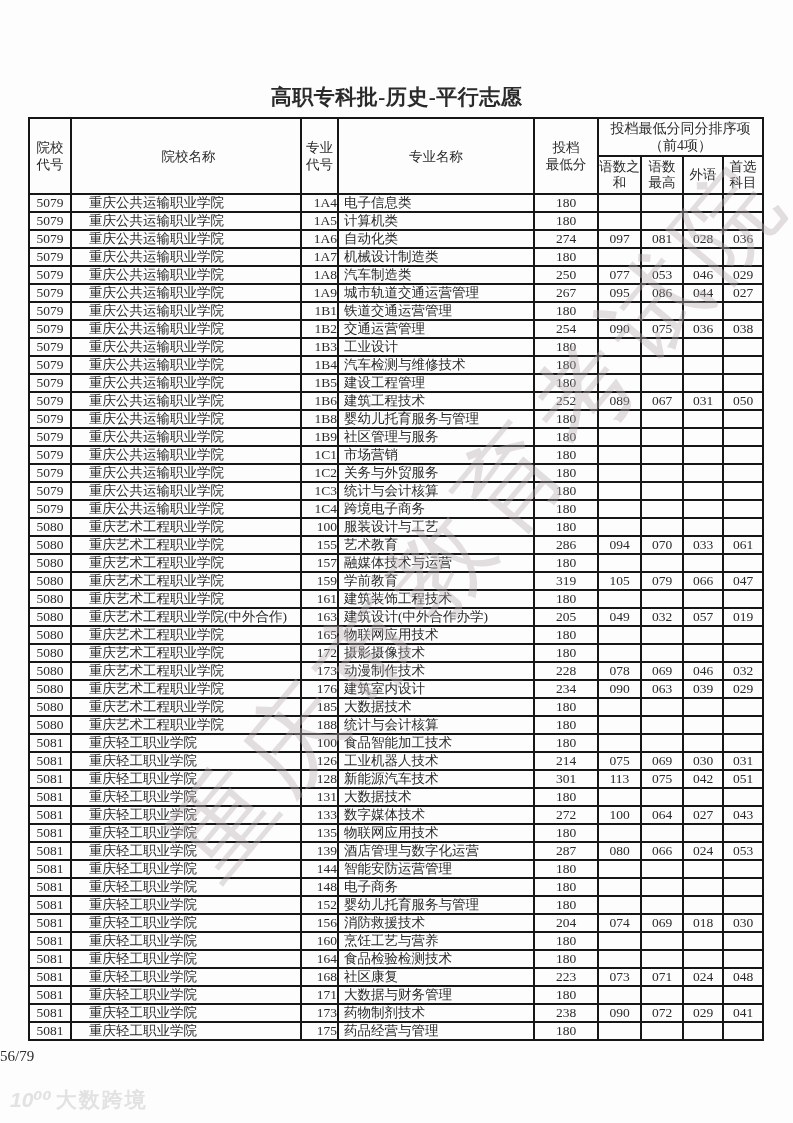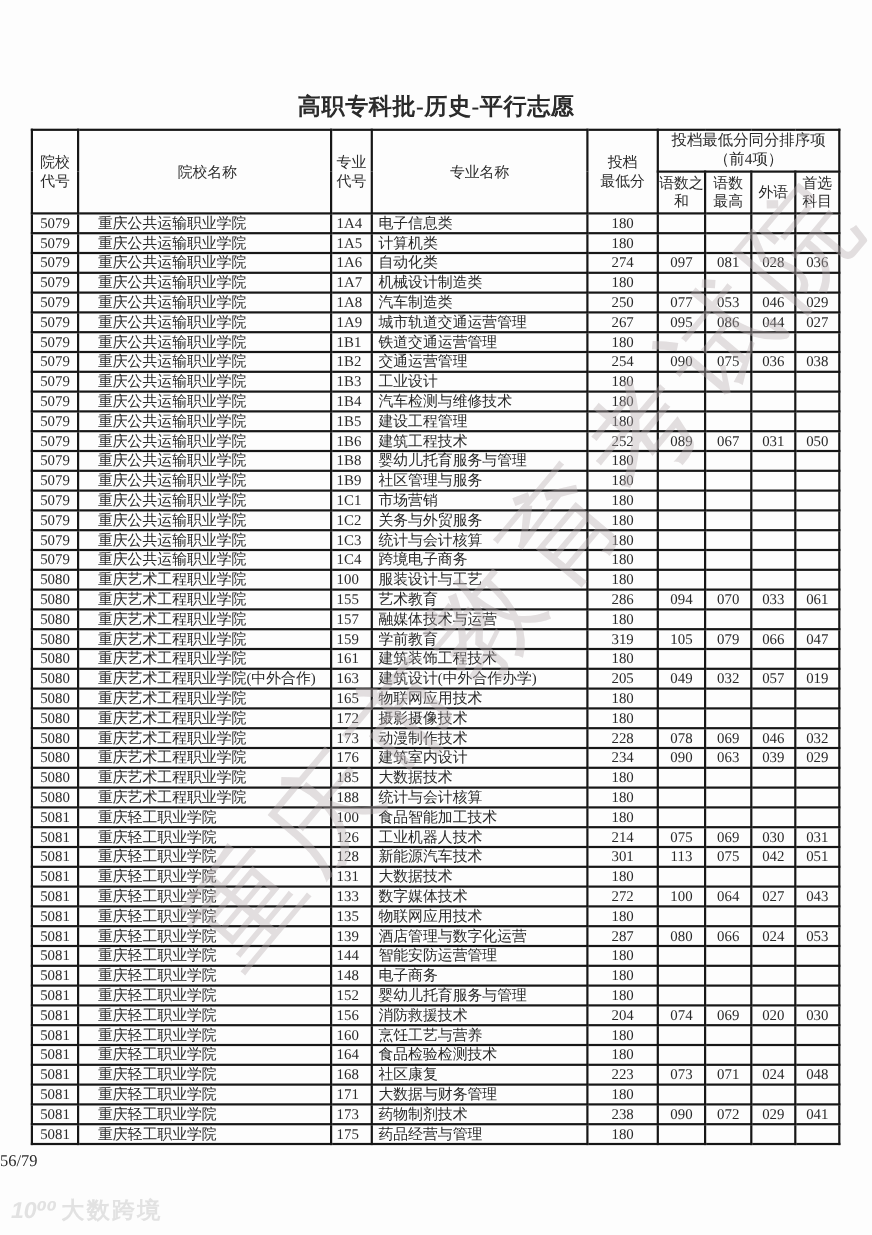--- a/index.html
+++ b/index.html
@@ -28,21 +28,21 @@
     overflow:hidden; padding:0;
     color:#2a2a2a;
   }
   .grid thead th { text-align:center; line-height:17px; white-space:normal; }
   .grid thead tr.h1 th { height:36px;margin-left:45px; }
   .grid thead tr.h2 th { height:36px; line-height:16px; }
   th.h-name { text-align:left; padding-left:5px; white-space:nowrap; }
   th.h-group { font-size:14px; line-height:18px; }
   .grid td { height:16px; line-height:16px; white-space:nowrap; text-align:center; }
   .grid td.c1 { text-align:left; padding-left:17px; }
-  .grid td.c2 { text-align:left; padding-left:4px; }
+  .grid td.c2 { text-align:right; padding-left:4px; }
   .grid td.c3 { text-align:left; padding-left:5px; }
   .hline { display:block; }
   .footer {
     position:absolute; top:1048px; left:0; width:100%;
     text-align:left; font-size:15px; color:#2a2a2a;
   }
   .wm-diag {
     position:absolute; left:480px; top:520px;
     transform:translate(-50%,-50%) rotate(-50deg);
     font-size:100px; letter-spacing:12px; white-space:nowrap;
@@ -537,21 +537,21 @@
           <td class="c8"></td>
         </tr>
         <tr>
           <td class="c0">5081</td>
           <td class="c1">重庆轻工职业学院</td>
           <td class="c2">156</td>
           <td class="c3">消防救援技术</td>
           <td class="c4">204</td>
           <td class="c5">074</td>
           <td class="c6">069</td>
-          <td class="c7">020</td>
+          <td class="c7">018</td>
           <td class="c8">030</td>
         </tr>
         <tr>
           <td class="c0">5081</td>
           <td class="c1">重庆轻工职业学院</td>
           <td class="c2">160</td>
           <td class="c3">烹饪工艺与营养</td>
           <td class="c4">180</td>
           <td class="c5"></td>
           <td class="c6"></td>

